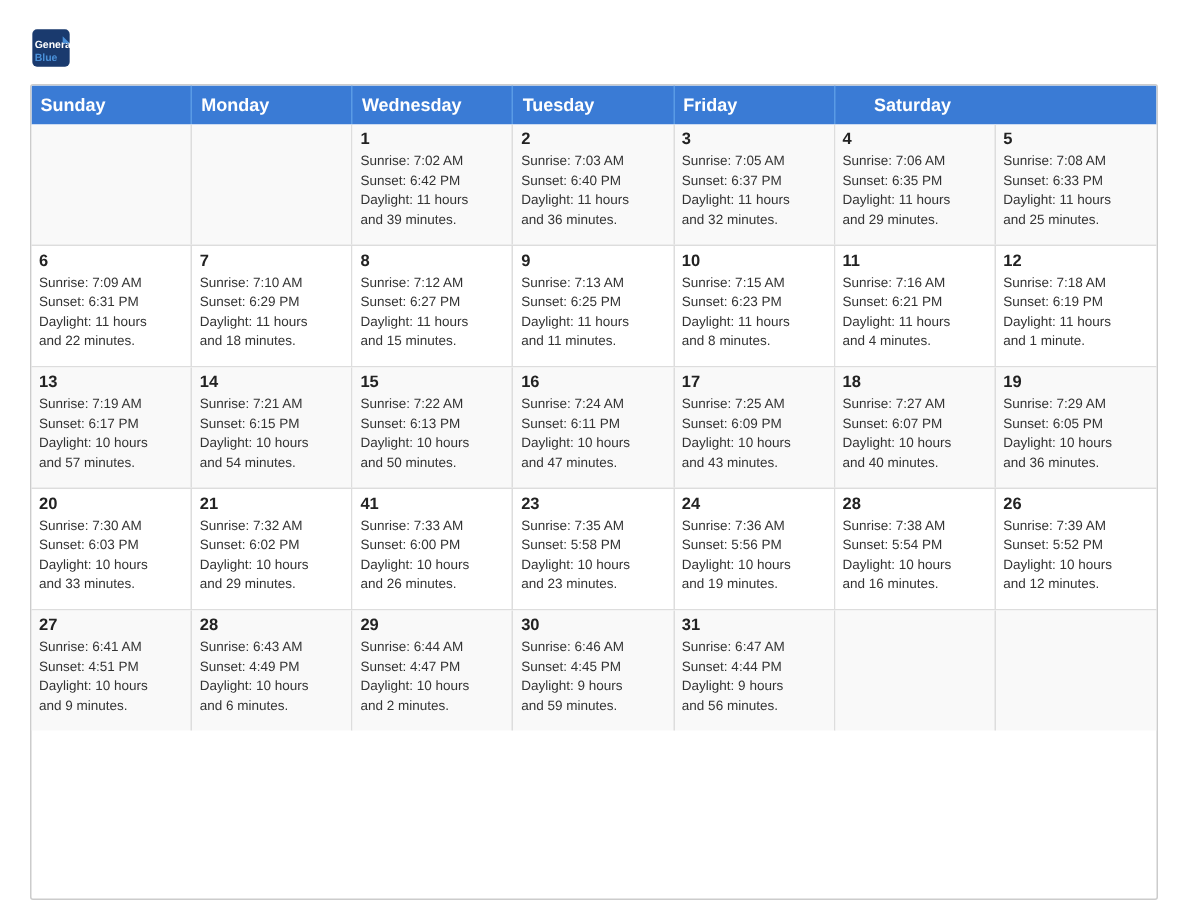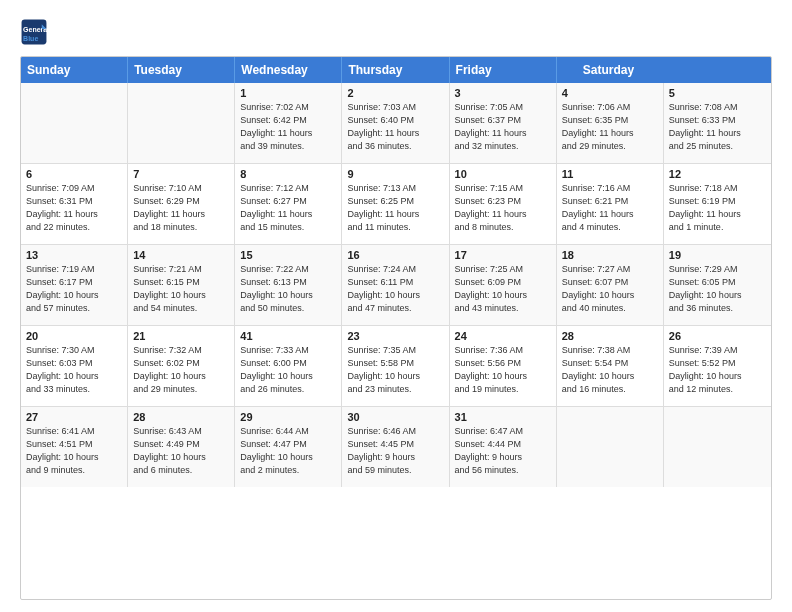--- a/index.html
+++ b/index.html
@@ -123,23 +123,23 @@
     </div>
     <div class="title-block">
       <div class="month-title"></div>
       <div class="location"></div>
     </div>
   </div>
 
   <div class="calendar">
     <div class="cal-header">
     <div class="cal-header-cell">Sunday</div>
+        <div class="cal-header-cell">Monday</div>
+        <div class="cal-header-cell">Wednesday</div>
         <div class="cal-header-cell">Tuesday</div>
-        <div class="cal-header-cell">Wednesday</div>
-        <div class="cal-header-cell">Thursday</div>
         <div class="cal-header-cell">Friday</div>
         <div class="cal-header-cell">Saturday</div>
       </div>
     <div class="cal-body">
     <div class="cal-row">
           <div class="cal-cell empty"></div>
           <div class="cal-cell empty"></div>
           <div class="cal-cell">
             <span class="day-num">1</span>
             <div class="cell-text">Sunrise: 7:02 AM<br>Sunset: 6:42 PM<br>Daylight: 11 hours<br>and 39 minutes.</div>

